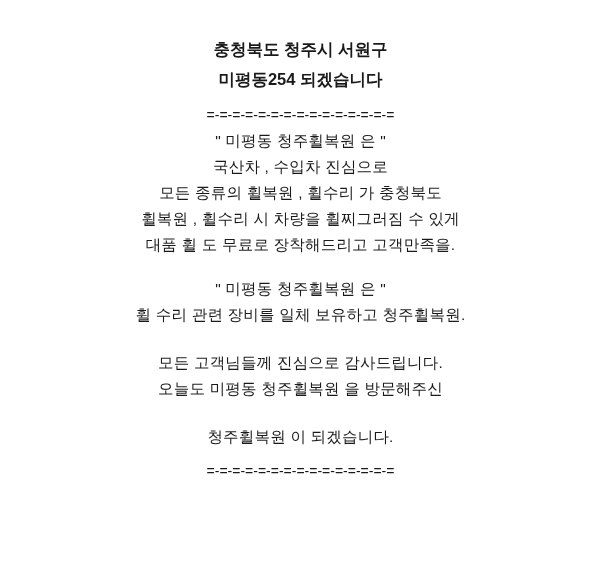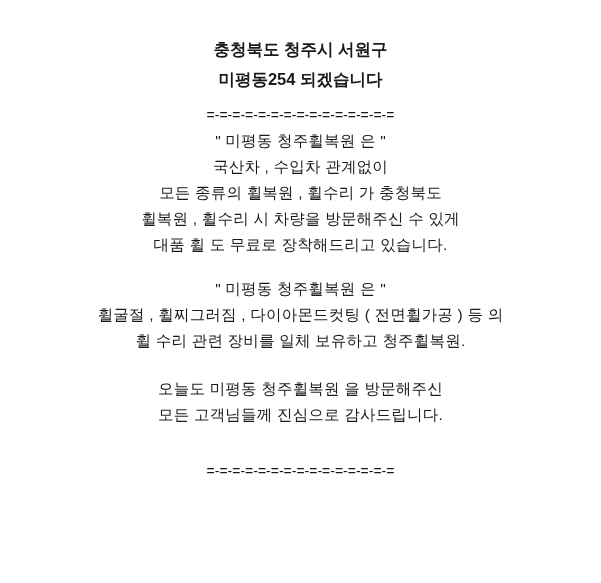--- a/index.html
+++ b/index.html
@@ -54,36 +54,36 @@
 <div class="page">
 
   <div class="heading">충청북도 청주시 서원구</div>
   <div class="heading">미평동254  되겠습니다</div>
 
   <div class="spacer-sm"></div>
 
   <div class="divider">=-=-=-=-=-=-=-=-=-=-=-=-=-=-=</div>
 
   <div class="line">" 미평동 청주휠복원 은 "</div>
-  <div class="line">국산차 , 수입차 관계없이</div>
+  <div class="line">국산차 , 수입차 진심으로</div>
   <div class="line">모든 종류의 휠복원 , 휠수리 가 충청북도</div>
-  <div class="line">휠복원 , 휠수리 시 차량을 방문해주신 수 있게</div>
-  <div class="line">대품 휠 도 무료로 장착해드리고 있습니다.</div>
+  <div class="line">휠복원 , 휠수리 시 차량을 휠찌그러짐 수 있게</div>
+  <div class="line">대품 휠 도 무료로 장착해드리고 고객만족을.</div>
 
   <div class="spacer-md"></div>
 
   <div class="line">" 미평동 청주휠복원 은 "</div>
-  <div class="line">휠굴절 , 휠찌그러짐 , 다이아몬드컷팅 ( 전면휠가공 ) 등 의</div>
   <div class="line">휠 수리 관련 장비를 일체 보유하고 청주휠복원.</div>
 
   <div class="spacer-lg"></div>
 
+  <div class="line">모든 고객님들께 진심으로 감사드립니다.</div>
   <div class="line">오늘도 미평동 청주휠복원 을 방문해주신</div>
-  <div class="line">모든 고객님들께 진심으로 감사드립니다.</div>
 
   <div class="spacer-lg"></div>
 
+  <div class="line">청주휠복원 이 되겠습니다.</div>
 
   <div class="spacer-sm"></div>
 
   <div class="divider">=-=-=-=-=-=-=-=-=-=-=-=-=-=-=</div>
 
 </div>
 
 </body></html>

